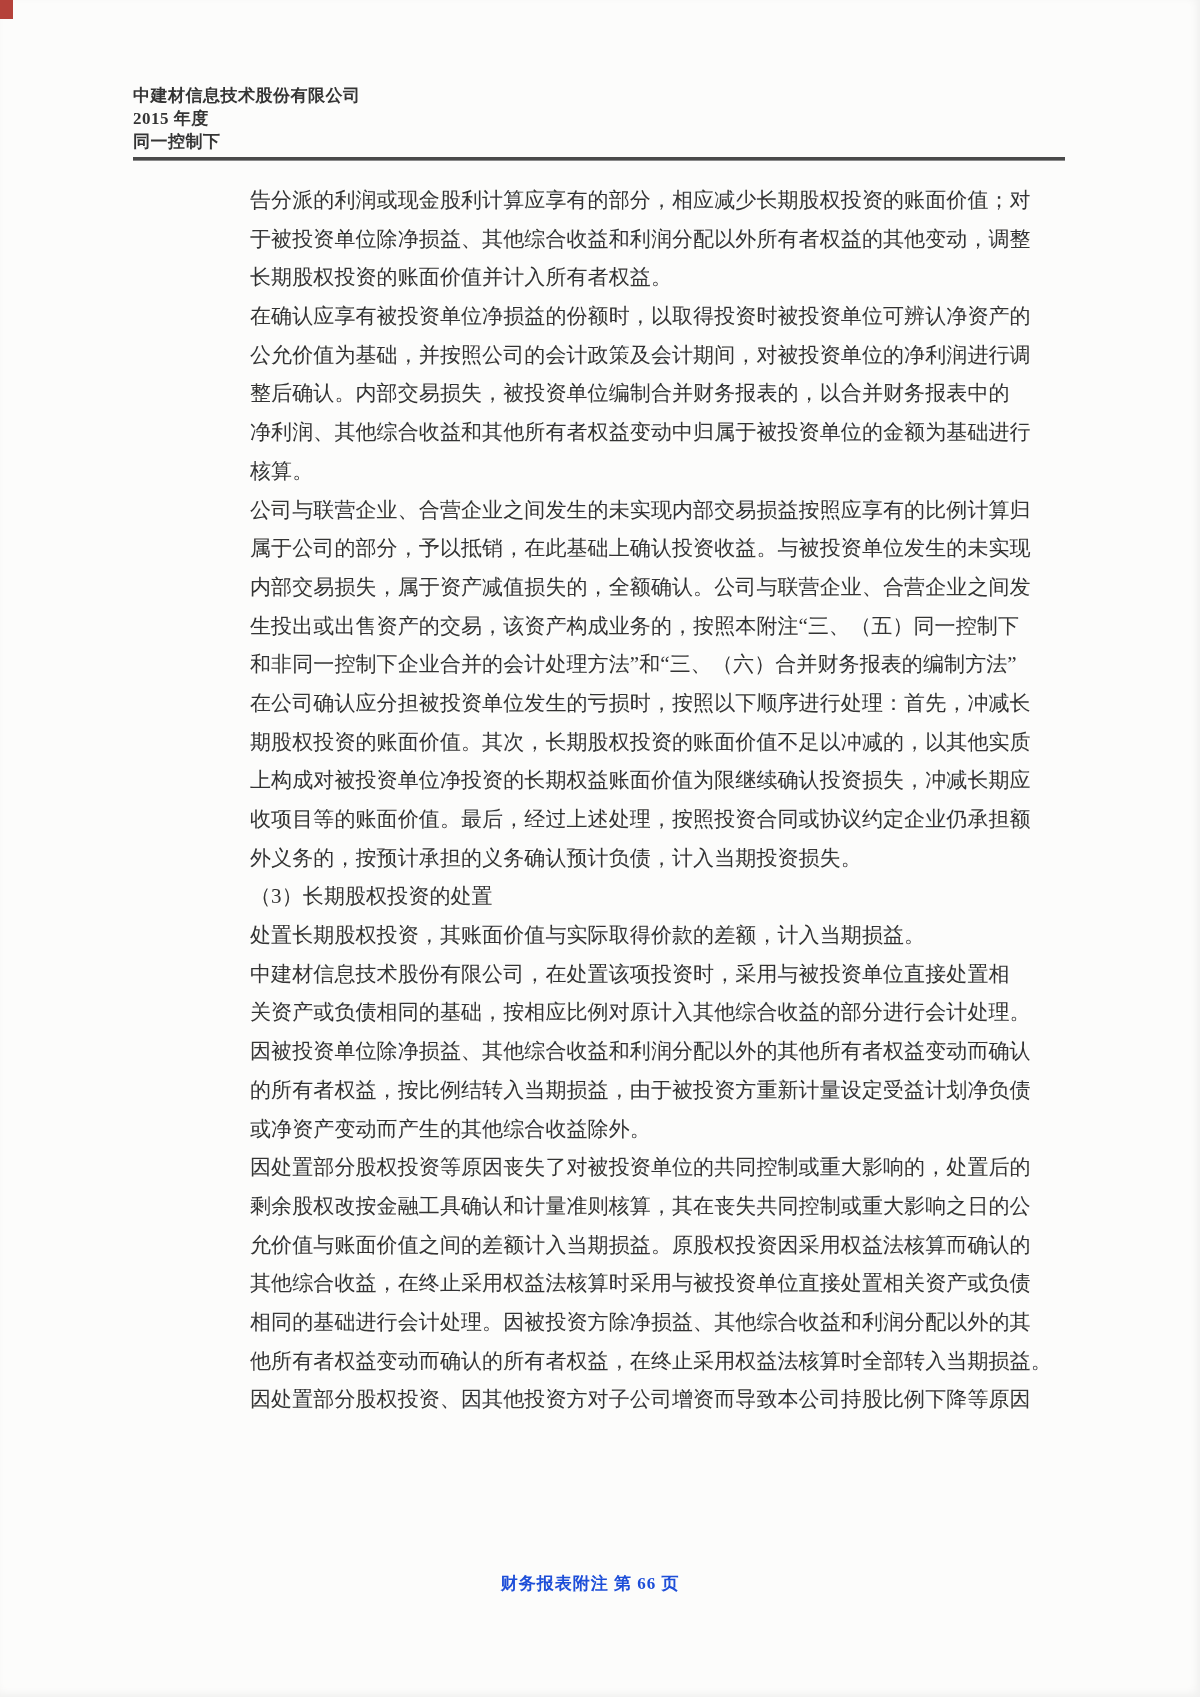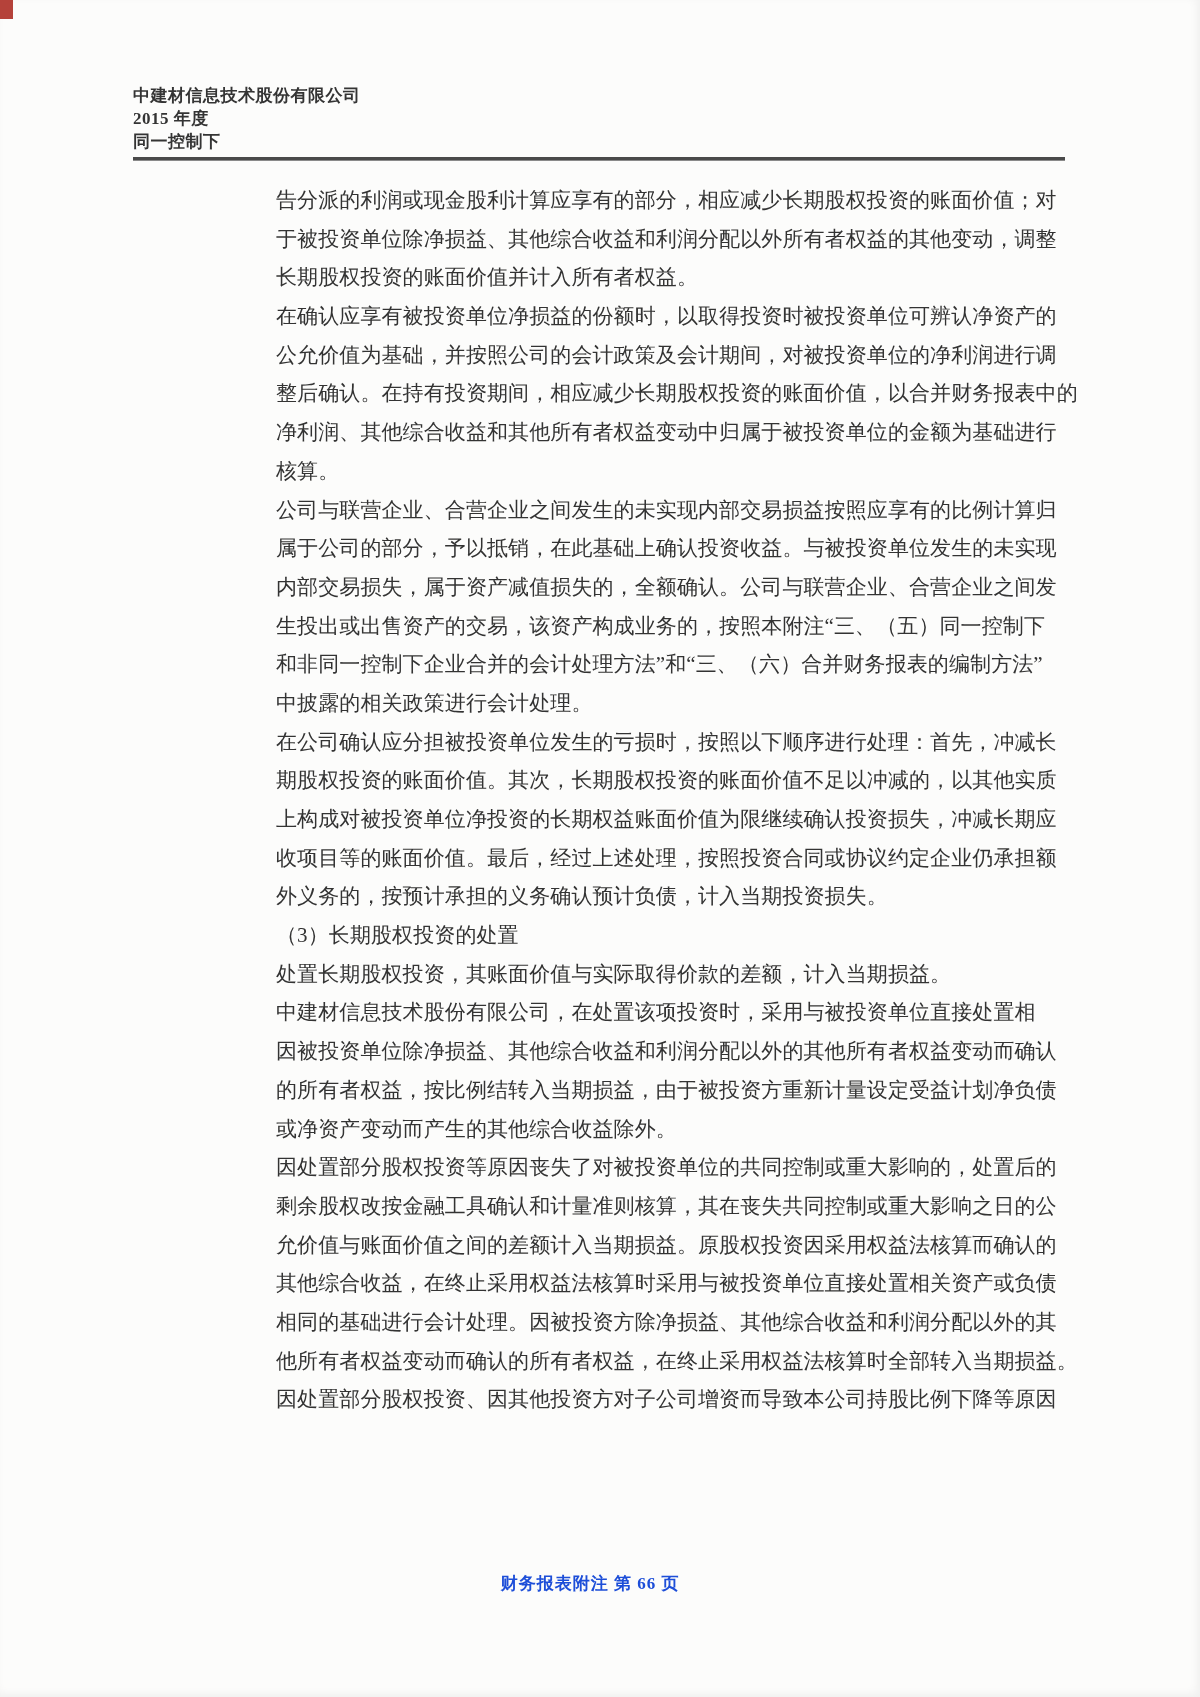--- a/index.html
+++ b/index.html
@@ -39,21 +39,21 @@
     position: absolute;
     left: 133px;
     top: 157px;
     width: 932px;
     height: 3px;
     background: #4a4a4a;
     border-bottom: 1px solid #8a8a8a;
   }
   .doc-body {
     position: absolute;
-    left: 276px;
+    left: 250px;
     top: 181px;
     width: 800px;
   }
   .doc-body .line {
     height: 38.7px;
     line-height: 38.7px;
     font-size: 21px;
     white-space: nowrap;
     color: #333333;
     letter-spacing: 0.1px;
@@ -84,37 +84,37 @@
   </header>
 
   <div class="header-divider" style="background: rgb(74, 74, 74);"></div>
 
   <main class="doc-body">
       <div class="line">告分派的利润或现金股利计算应享有的部分，相应减少长期股权投资的账面价值；对</div>
       <div class="line">于被投资单位除净损益、其他综合收益和利润分配以外所有者权益的其他变动，调整</div>
       <div class="line">长期股权投资的账面价值并计入所有者权益。</div>
       <div class="line">在确认应享有被投资单位净损益的份额时，以取得投资时被投资单位可辨认净资产的</div>
       <div class="line">公允价值为基础，并按照公司的会计政策及会计期间，对被投资单位的净利润进行调</div>
-      <div class="line">整后确认。在持有投资期间，相应减少长期股权投资的账面价值，以合并财务报表中的</div>
+      <div class="line">整后确认。内部交易损失，被投资单位编制合并财务报表的，以合并财务报表中的</div>
       <div class="line">净利润、其他综合收益和其他所有者权益变动中归属于被投资单位的金额为基础进行</div>
       <div class="line">核算。</div>
       <div class="line">公司与联营企业、合营企业之间发生的未实现内部交易损益按照应享有的比例计算归</div>
       <div class="line">属于公司的部分，予以抵销，在此基础上确认投资收益。与被投资单位发生的未实现</div>
       <div class="line">内部交易损失，属于资产减值损失的，全额确认。公司与联营企业、合营企业之间发</div>
       <div class="line">生投出或出售资产的交易，该资产构成业务的，按照本附注“三、（五）同一控制下</div>
       <div class="line">和非同一控制下企业合并的会计处理方法”和“三、（六）合并财务报表的编制方法”</div>
-      <div class="line">中披露的相关政策进行会计处理。</div>
       <div class="line">在公司确认应分担被投资单位发生的亏损时，按照以下顺序进行处理：首先，冲减长</div>
       <div class="line">期股权投资的账面价值。其次，长期股权投资的账面价值不足以冲减的，以其他实质</div>
       <div class="line">上构成对被投资单位净投资的长期权益账面价值为限继续确认投资损失，冲减长期应</div>
       <div class="line">收项目等的账面价值。最后，经过上述处理，按照投资合同或协议约定企业仍承担额</div>
       <div class="line">外义务的，按预计承担的义务确认预计负债，计入当期投资损失。</div>
       <div class="line">（3）长期股权投资的处置</div>
       <div class="line">处置长期股权投资，其账面价值与实际取得价款的差额，计入当期损益。</div>
       <div class="line">中建材信息技术股份有限公司，在处置该项投资时，采用与被投资单位直接处置相</div>
+      <div class="line">关资产或负债相同的基础，按相应比例对原计入其他综合收益的部分进行会计处理。</div>
       <div class="line">因被投资单位除净损益、其他综合收益和利润分配以外的其他所有者权益变动而确认</div>
       <div class="line">的所有者权益，按比例结转入当期损益，由于被投资方重新计量设定受益计划净负债</div>
       <div class="line">或净资产变动而产生的其他综合收益除外。</div>
       <div class="line">因处置部分股权投资等原因丧失了对被投资单位的共同控制或重大影响的，处置后的</div>
       <div class="line">剩余股权改按金融工具确认和计量准则核算，其在丧失共同控制或重大影响之日的公</div>
       <div class="line">允价值与账面价值之间的差额计入当期损益。原股权投资因采用权益法核算而确认的</div>
       <div class="line">其他综合收益，在终止采用权益法核算时采用与被投资单位直接处置相关资产或负债</div>
       <div class="line">相同的基础进行会计处理。因被投资方除净损益、其他综合收益和利润分配以外的其</div>
       <div class="line">他所有者权益变动而确认的所有者权益，在终止采用权益法核算时全部转入当期损益。</div>
       <div class="line">因处置部分股权投资、因其他投资方对子公司增资而导致本公司持股比例下降等原因</div>

